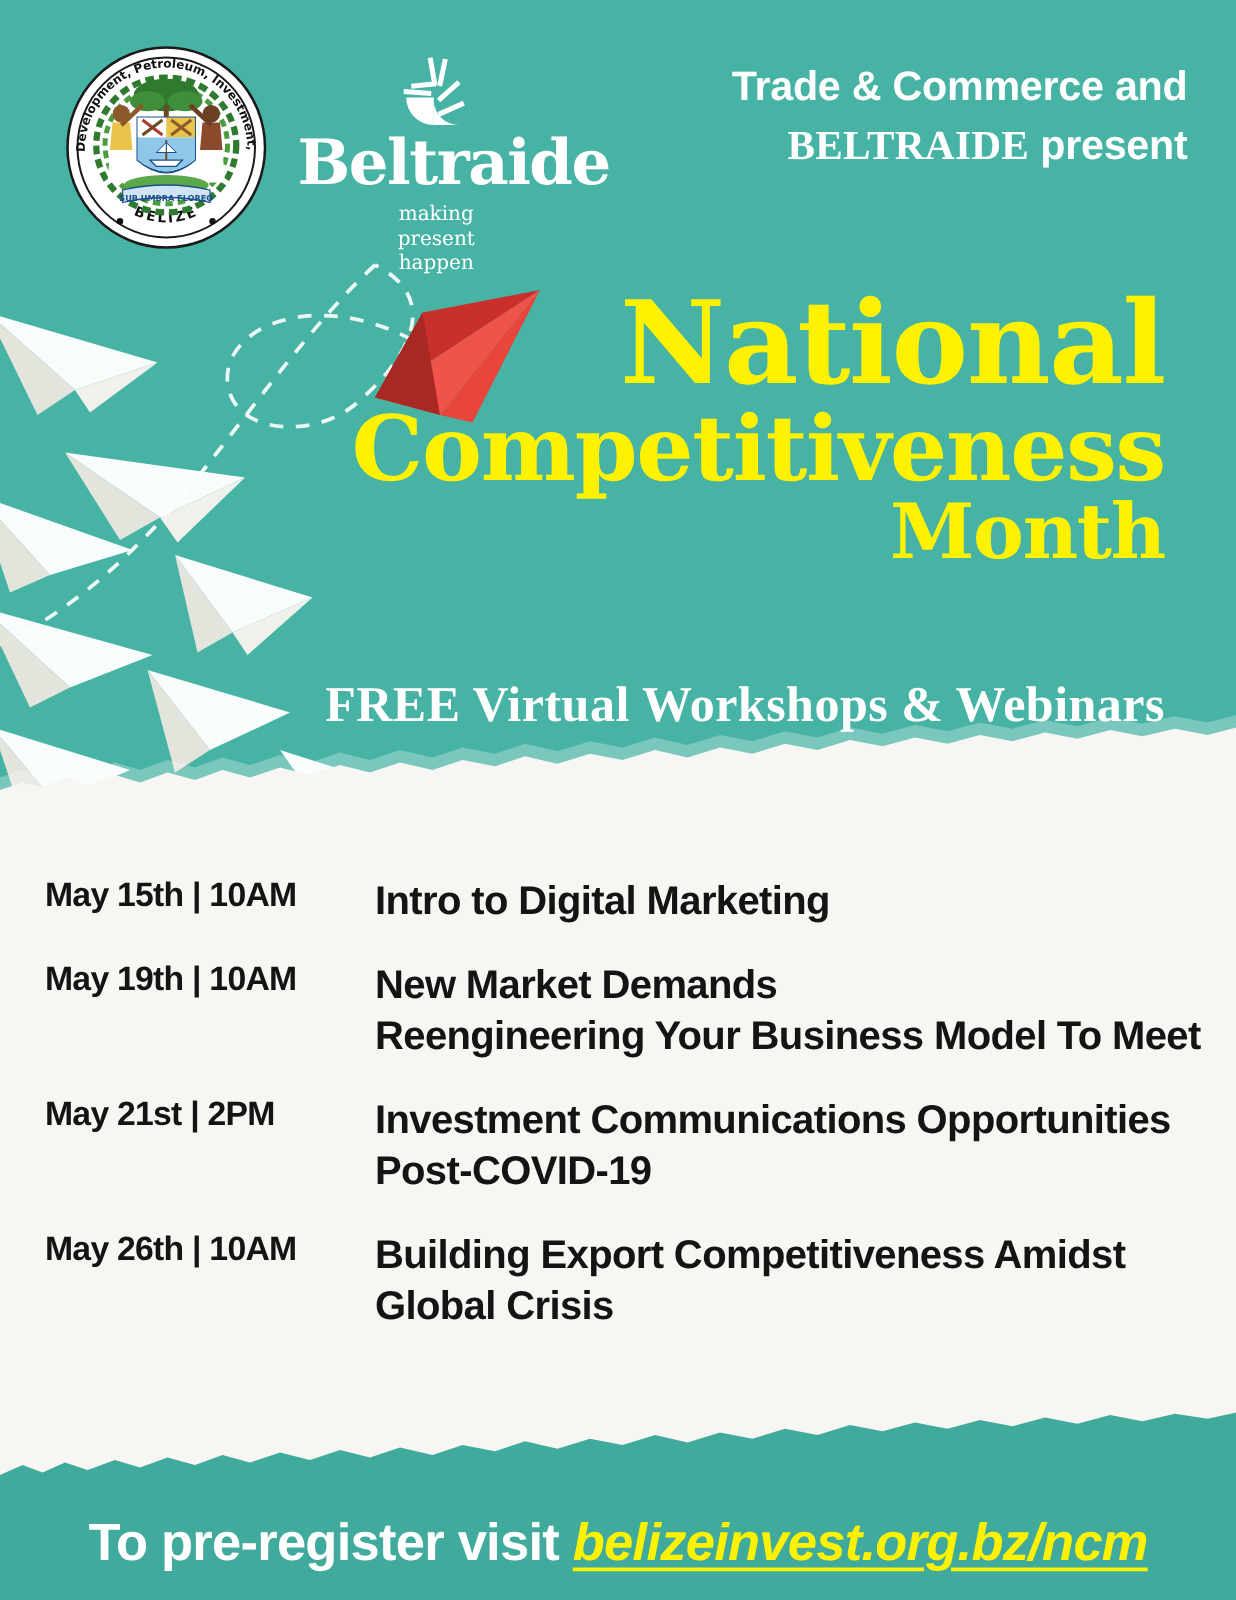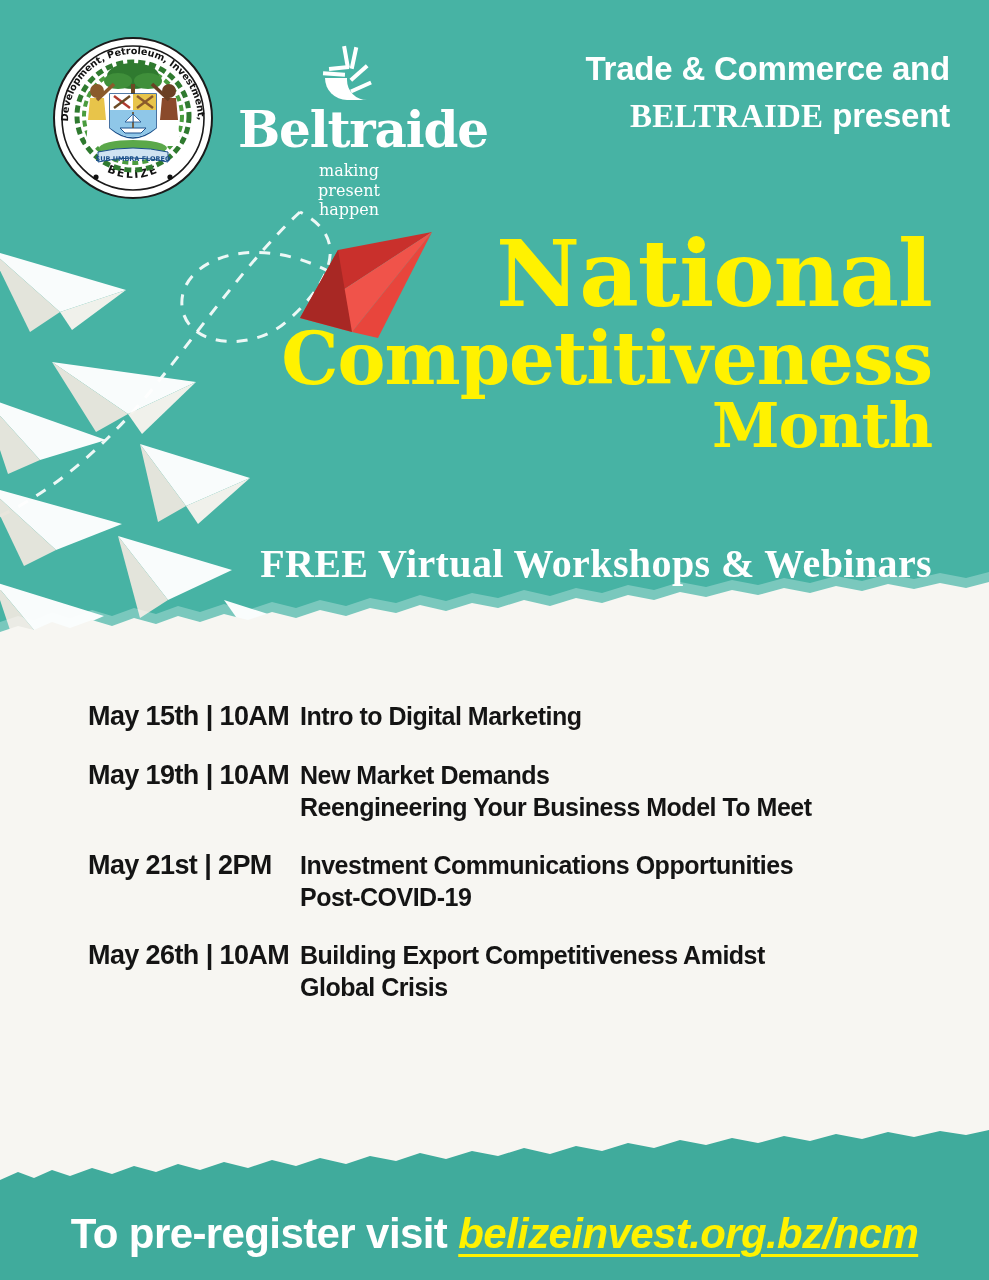--- a/index.html
+++ b/index.html
@@ -113,33 +113,33 @@
     position:absolute; left:0; top:700px;
     width:989px;
   }
   .row {
     display:flex;
     align-items:flex-start;
     margin-bottom:26px;
   }
   .row .when {
     width:300px;
-    padding-left:88px;
+    padding-left:36px;
     flex:0 0 300px;
     color:#141414;
     font-size:27px;
     font-weight:700;
     letter-spacing:-0.6px;
     white-space:nowrap;
     line-height:1.24;
   }
   .row .what {
     flex:1 1 auto;
     color:#141414;
-    font-size:25px;
+    font-size:32px;
     font-weight:700;
     letter-spacing:-0.5px;
     line-height:1.28;
   }
   .row .what .l { display:block; }
 
   
   .bottom-panel {
     position:absolute; left:0; bottom:0;
     width:989px; height:152px;

